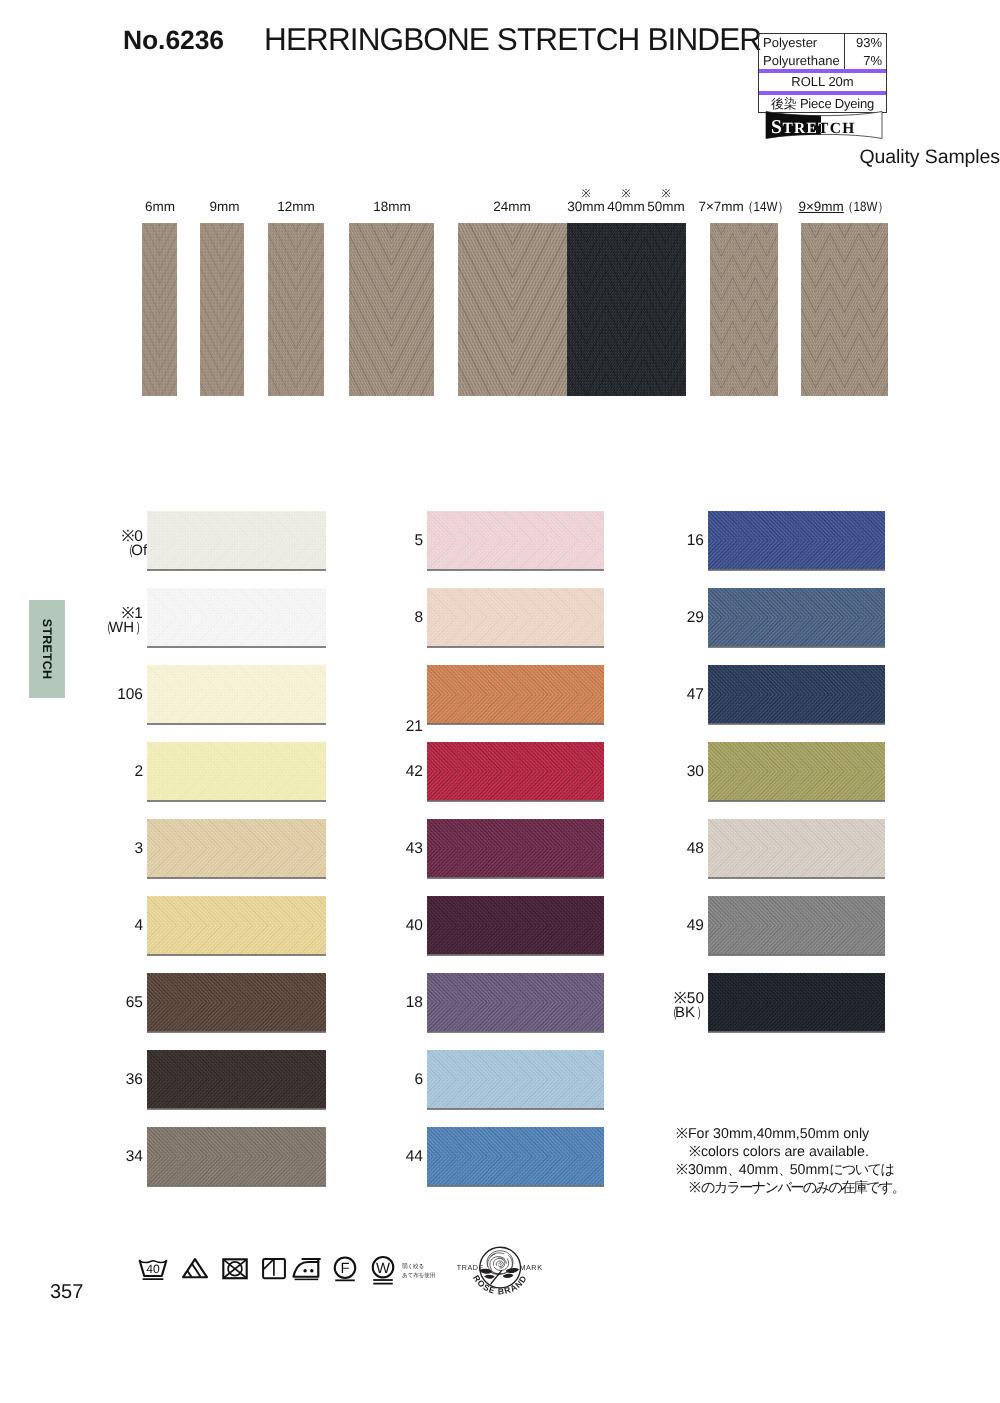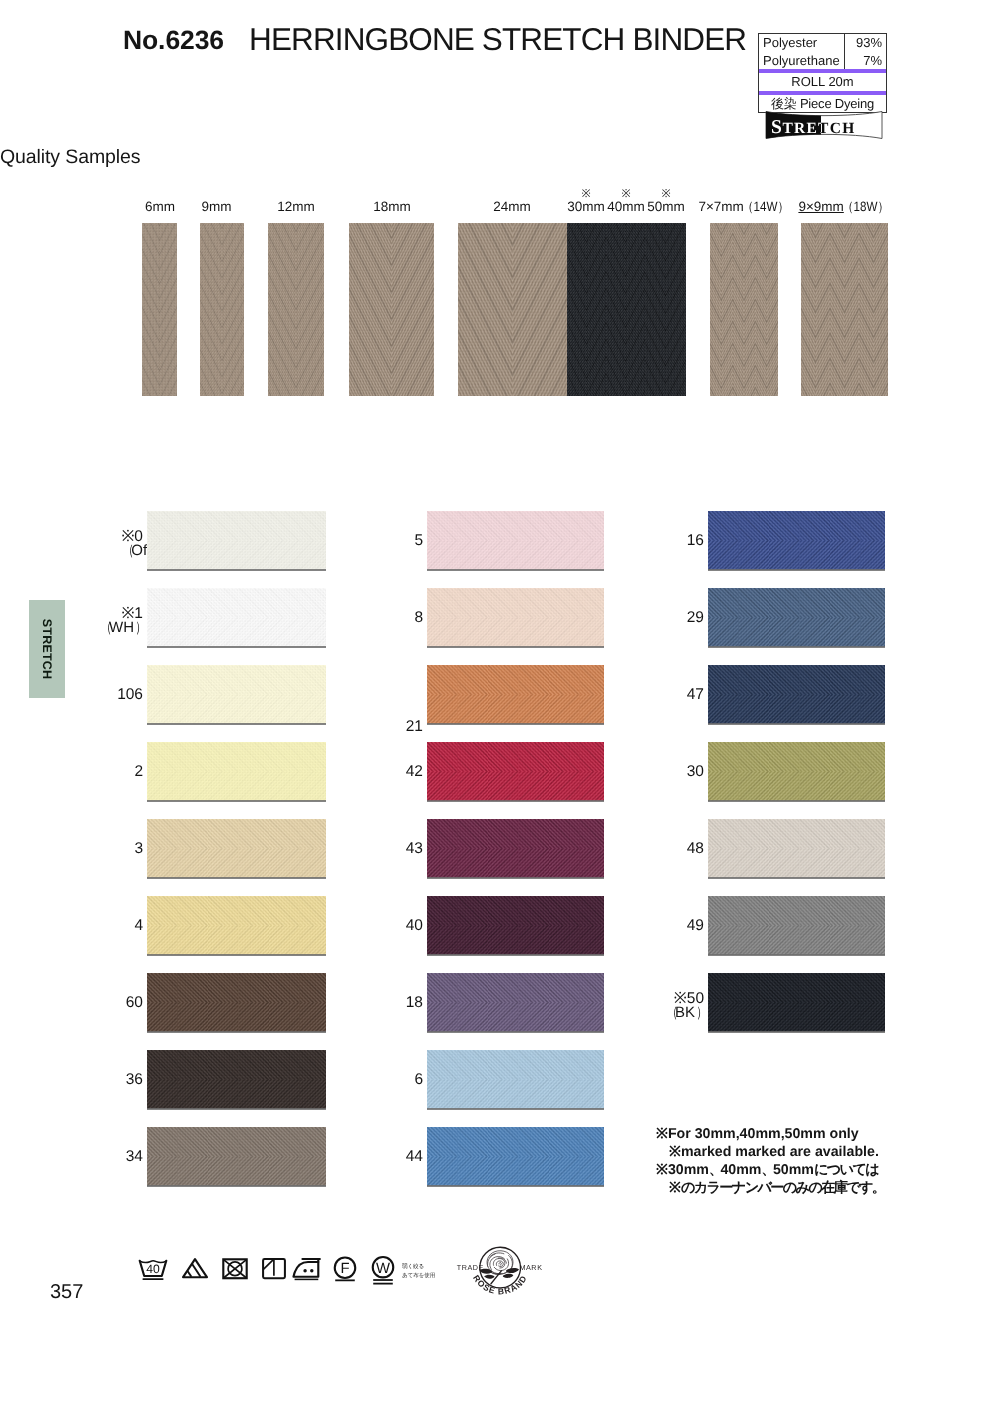--- a/index.html
+++ b/index.html
@@ -5,61 +5,61 @@
 <style>
 html,body{margin:0;padding:0;}
 body{width:1000px;height:1403px;background:#fff;-webkit-font-smoothing:antialiased;text-rendering:geometricPrecision;
   font-family:"Liberation Sans",sans-serif;color:#161616;
   position:relative;overflow:hidden;-webkit-font-smoothing:antialiased;}
 .page{position:absolute;left:0;top:0;width:1000px;height:1403px;}
 .abs{position:absolute;}
 
 
 #product-no{left:123px;top:25px;font-size:26.5px;font-weight:600;letter-spacing:-0.1px;}
-#title-en{left:249px;top:21px;font-size:31.5px;font-weight:500;letter-spacing:-0.87px;white-space:nowrap;}
+#title-en{left:264px;top:21px;font-size:31.5px;font-weight:500;letter-spacing:-0.87px;white-space:nowrap;}
 #title-ja{left:264px;top:62px;width:486px;text-align:center;font-size:17px;letter-spacing:.3px;}
 
 #spec-table{left:758px;top:33px;width:127px;border:1px solid #333;font-size:13px;line-height:17.5px;}
 #spec-table .r{display:flex;border-bottom:4px solid #8b5cf6;}
 #spec-table .r:last-child{border-bottom:none;}
 #spec-table .lbl{flex:1;padding:0 0 0 4px;}
 #spec-table .val{width:37px;text-align:right;padding:0 4px 0 0;border-left:1px solid #333;}
 #spec-table .r.nb{border-bottom:none;}
 #spec-table .full{text-align:center;padding:0;}
 #spec-table .dye{text-align:center;padding:0;font-size:13px;letter-spacing:-0.2px;}
 
 #stretch-logo{left:764px;top:110px;width:120px;height:30px;}
 
 
 #side-tab{left:29px;top:600px;width:36px;height:98px;background:#b3c7ba;}
 #side-tab span{display:block;position:absolute;left:50%;top:50%;
   transform:translate(-50%,-50%) rotate(90deg);transform-origin:center;
   font-size:12.5px;font-weight:bold;letter-spacing:.2px;white-space:nowrap;color:#0d1a10;}
 
 
-.section-heading{font-size:19.5px;text-align:left;width:1000px;left:0;letter-spacing:-0.1px;}
+.section-heading{font-size:19.5px;text-align:right;width:1000px;left:0;letter-spacing:-0.1px;}
 #quality-heading{top:146px;}
 #colors-heading{top:443px;}
 
 
 .q-label{font-size:13.5px;text-align:center;white-space:nowrap;}
 .q-label.w{letter-spacing:0;}
 .q-label.w .p{display:inline-block;transform:scaleX(0.86);transform-origin:left center;margin-left:-2px;margin-right:-7px;}
 .q-mark{font-size:11px;text-align:center;}
 .q-swatch{overflow:hidden;}
 
 
 .c-code{font-size:15.5px;text-align:right;white-space:nowrap;}
 .c-sub{font-size:15px;text-align:right;white-space:nowrap;}
 .c-sub .pr{display:inline-block;transform:scaleX(0.68);transform-origin:center;width:9px;text-align:center;}
 .c-swatch{overflow:hidden;}
 .c-shadow{position:absolute;height:2px;background:#6d6d6d;opacity:.85;}
 
 
-#notes{left:656px;top:1125px;font-size:14.2px;line-height:18.0px;white-space:pre;font-feature-settings:"palt" 1;font-weight:bold;}
+#notes{left:676px;top:1125px;font-size:14.2px;line-height:18.0px;white-space:pre;font-feature-settings:"palt" 1;}
 #notes .ind{padding-left:13px;}
 #notes .ja{letter-spacing:0;}
 #notes .ja .cj{display:inline-block;letter-spacing:-1.7px;margin-right:-1px;}
 
 
 #page-number{left:50px;top:1281px;font-size:20px;}
 #care-row{left:136px;top:1252px;width:280px;height:36px;}
 #care-note{left:402px;top:1263px;font-size:5.6px;line-height:9.4px;color:#2b2b2b;white-space:nowrap;letter-spacing:-0.1px;}
 #rose-logo{left:455px;top:1245px;}
 .care-ic{position:absolute;top:0;}
@@ -334,21 +334,21 @@
 
 <div class="abs section-heading" id="quality-heading">Quality Samples</div>
 
 <div class="abs q-label" style="left:100px;top:199px;width:120px;">6mm</div>
 <div class="abs q-swatch" style="left:142px;top:223px;width:35px;height:173px;background:#a4907c;">
       <svg width="35" height="173" style="display:block">
         <rect width="35" height="173" fill="url(#qp0)"></rect>
         <rect width="35" height="173" fill="url(#weave)"></rect>
       </svg>
     </div>
-<div class="abs q-label" style="left:146px;top:199px;width:141px;">9mm</div>
+<div class="abs q-label" style="left:154px;top:199px;width:141px;">9mm</div>
 <div class="abs q-swatch" style="left:200px;top:223px;width:44px;height:173px;background:#a4907c;">
       <svg width="44" height="173" style="display:block">
         <rect width="44" height="173" fill="url(#qp1)"></rect>
         <rect width="44" height="173" fill="url(#weave)"></rect>
       </svg>
     </div>
 <div class="abs q-label" style="left:236px;top:199px;width:120px;">12mm</div>
 <div class="abs q-swatch" style="left:268px;top:223px;width:56px;height:173px;background:#a4907c;">
       <svg width="56" height="173" style="display:block">
         <rect width="56" height="173" fill="url(#qp2)"></rect>
@@ -450,21 +450,21 @@
     </div>
 <div class="abs c-shadow" style="left:147px;top:877px;width:179px;"></div>
 <div class="abs c-code" style="left:73px;top:917px;width:70px;">4</div>
 <div class="abs c-swatch" style="left:147px;top:896px;width:179px;height:59px;background:#f0dd9a;">
       <svg width="179" height="59" style="display:block">
         <rect width="179" height="59" fill="url(#cp1)"></rect>
         <rect width="179" height="59" fill="url(#weave2)"></rect>
       </svg>
     </div>
 <div class="abs c-shadow" style="left:147px;top:954px;width:179px;"></div>
-<div class="abs c-code" style="left:73px;top:994px;width:70px;">60</div>
+<div class="abs c-code" style="left:73px;top:994px;width:70px;">65</div>
 <div class="abs c-swatch" style="left:147px;top:973px;width:179px;height:59px;background:#5a4336;">
       <svg width="179" height="59" style="display:block">
         <rect width="179" height="59" fill="url(#cp2)"></rect>
         <rect width="179" height="59" fill="url(#weave2)"></rect>
       </svg>
     </div>
 <div class="abs c-shadow" style="left:147px;top:1031px;width:179px;"></div>
 <div class="abs c-code" style="left:73px;top:1071px;width:70px;">36</div>
 <div class="abs c-swatch" style="left:147px;top:1050px;width:179px;height:59px;background:#3a302d;">
       <svg width="179" height="59" style="display:block">
@@ -603,21 +603,21 @@
 <div class="abs c-shadow" style="left:708px;top:954px;width:177px;"></div>
 <div class="abs c-code" style="left:634px;top:986px;width:70px;">※50</div>
 <div class="abs c-sub" style="left:634px;top:1004px;width:70px;"><span class="pr">（</span>BK<span class="pr">）</span></div>
 <div class="abs c-swatch" style="left:708px;top:973px;width:177px;height:59px;background:#1c2028;">
       <svg width="177" height="59" style="display:block">
         <rect width="177" height="59" fill="url(#cp3)"></rect>
         <rect width="177" height="59" fill="url(#weave2)"></rect>
       </svg>
     </div>
 <div class="abs c-shadow" style="left:708px;top:1031px;width:177px;"></div>
-<div class="abs" id="notes"><div class="">※For 30mm,40mm,50mm only</div><div class="ind ">※marked marked are available.</div><div class="ja">※30mm<span class="cj">、</span>40mm<span class="cj">、</span>50mm<span class="cj">については</span></div><div class="ind ja">※<span class="cj">のカラーナンバーのみの在庫です。</span></div></div>
+<div class="abs" id="notes"><div class="">※For 30mm,40mm,50mm only</div><div class="ind ">※colors colors are available.</div><div class="ja">※30mm<span class="cj">、</span>40mm<span class="cj">、</span>50mm<span class="cj">については</span></div><div class="ind ja">※<span class="cj">のカラーナンバーのみの在庫です。</span></div></div>
 <div class="abs" id="page-number">357</div>
 
 <div class="abs" id="care-row">
   <svg class="care-ic" style="left:0px" width="34" height="36" viewBox="0 0 30 32">
     <path d="M3.4 8.2 C6.6 9.6 9.8 9.6 12.2 8.6 C13.6 8.0 14.4 7.7 15.1 7.7 C15.8 7.7 16.6 8.0 18.0 8.6 C20.4 9.6 23.6 9.6 26.6 8.2" fill="none" stroke="#111" stroke-width="1.35" stroke-linecap="round"></path>
     <path d="M3.2 7.8 L7.2 21.3 L22.8 21.3 L26.8 7.8" fill="none" stroke="#111" stroke-width="1.9" stroke-linejoin="round" stroke-linecap="round"></path>
     <line x1="6.4" y1="24.1" x2="23.6" y2="24.1" stroke="#111" stroke-width="1.7" stroke-linecap="round"></line>
     <text x="15" y="19.1" text-anchor="middle" font-family="'Liberation Sans',sans-serif" font-size="10.8" font-weight="500" fill="#111">40</text>
   </svg>
   <svg class="care-ic" style="left:42px" width="34" height="36" viewBox="0 0 30 32">

